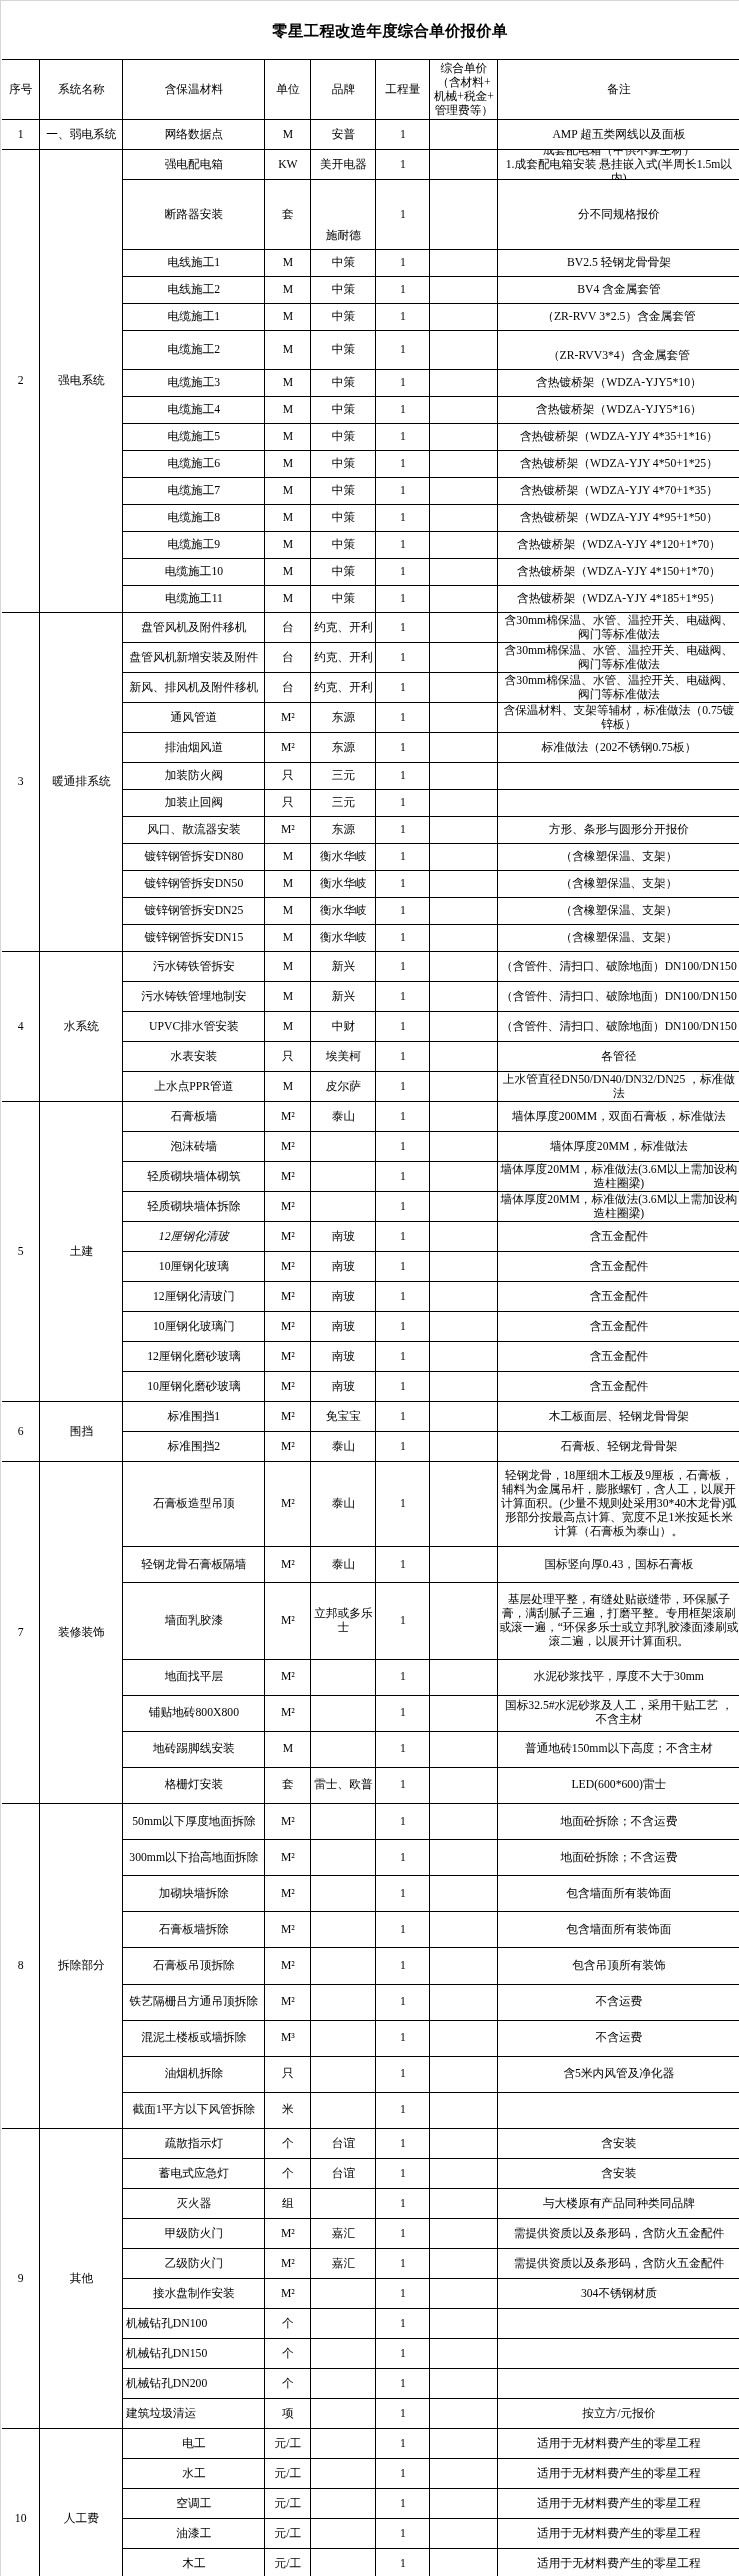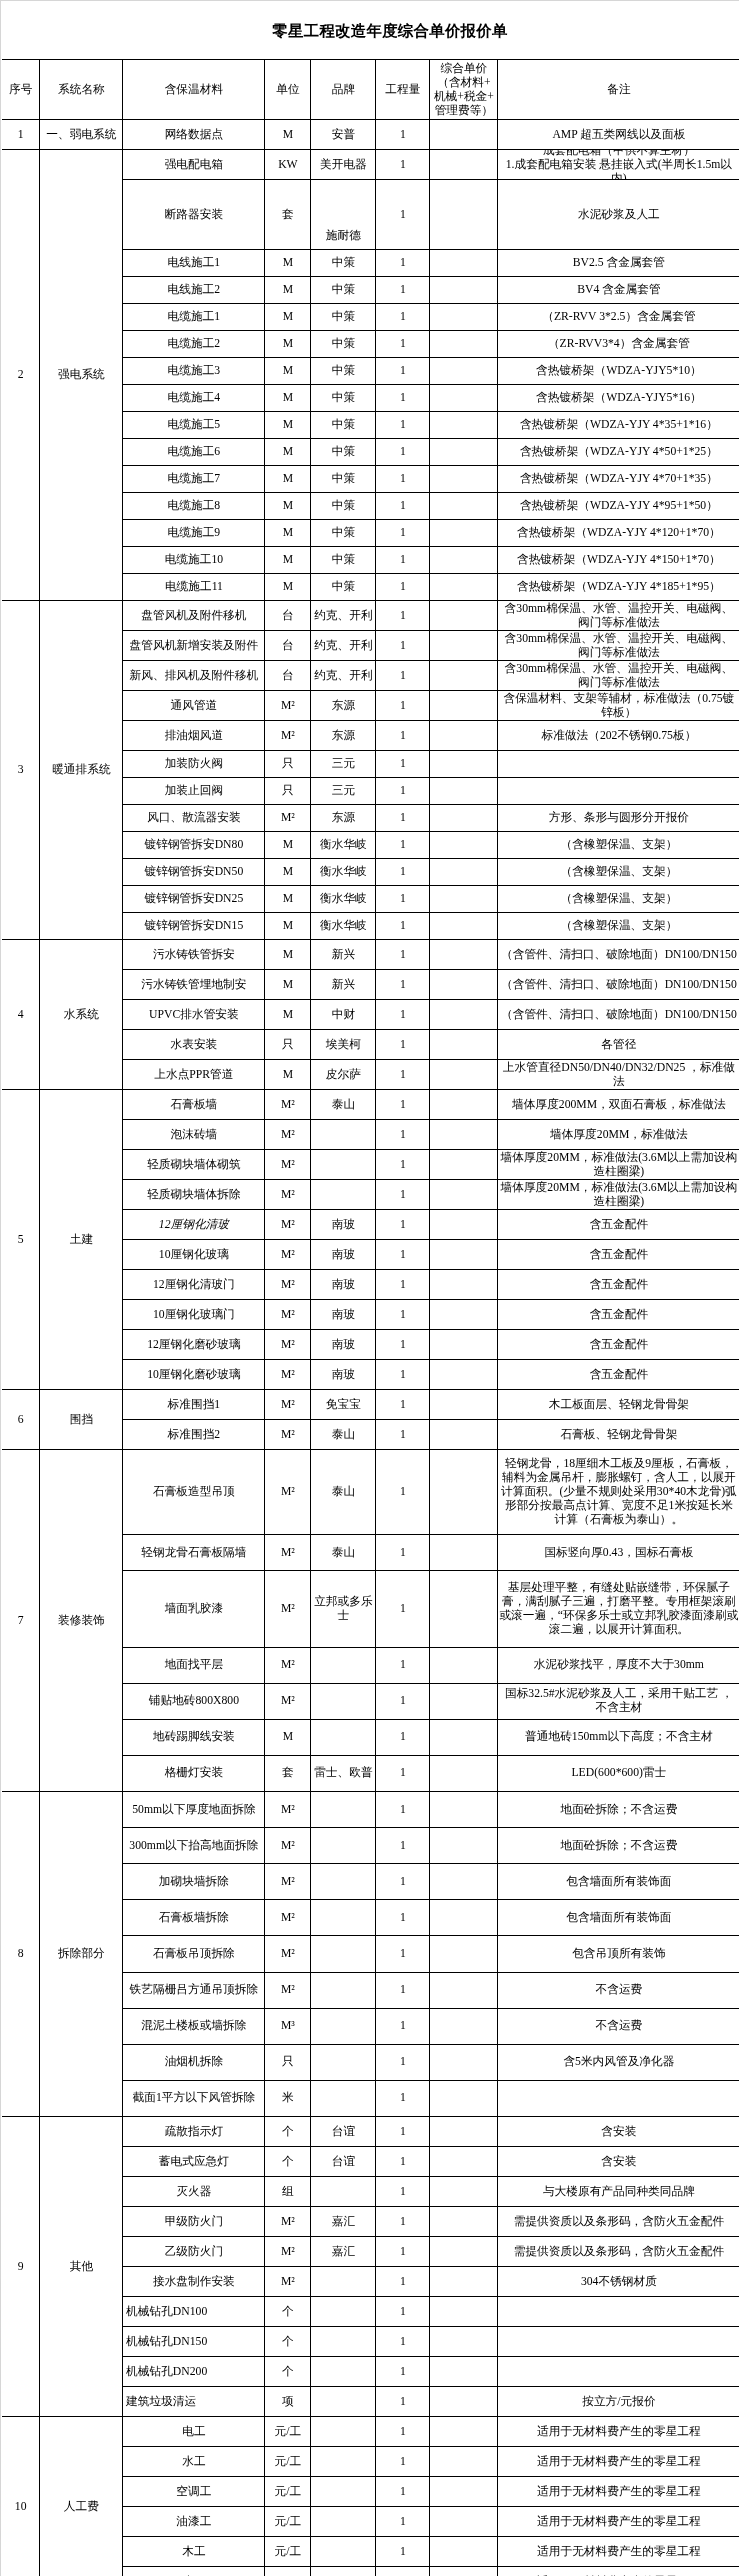--- a/index.html
+++ b/index.html
@@ -142,41 +142,41 @@
           <td>
             <div class="c" style="height: 26px; margin-top: 43px;">施耐德</div>
           </td>
           <td>
             <div class="c" style="height: 26px;">1</div>
           </td>
           <td>
             <div class="c" style="height: 26px;"></div>
           </td>
           <td>
-            <div class="c" style="height: 26px;">水泥砂浆及人工</div>
+            <div class="c" style="height: 26px;">分不同规格报价</div>
           </td>
         </tr>
         <tr>
           <td>
             <div class="c" style="height: 26px;">电线施工1</div>
           </td>
           <td>
             <div class="c" style="height: 26px;">M</div>
           </td>
           <td>
             <div class="c" style="height: 26px;">中策</div>
           </td>
           <td>
             <div class="c" style="height: 26px;">1</div>
           </td>
           <td>
             <div class="c" style="height: 26px;"></div>
           </td>
           <td>
-            <div class="c" style="height: 26px;">BV2.5 含金属套管</div>
+            <div class="c" style="height: 26px;">BV2.5 轻钢龙骨骨架</div>
           </td>
         </tr>
         <tr>
           <td>
             <div class="c" style="height: 26px;">电线施工2</div>
           </td>
           <td>
             <div class="c" style="height: 26px;">M</div>
           </td>
           <td>
@@ -222,21 +222,21 @@
           <td>
             <div class="c" style="height: 26px;">中策</div>
           </td>
           <td>
             <div class="c" style="height: 26px;">1</div>
           </td>
           <td>
             <div class="c" style="height: 26px;"></div>
           </td>
           <td>
-            <div class="c" style="height: 26px;">（ZR-RVV3*4）含金属套管</div>
+            <div class="c" style="height: 26px; margin-top: 12px;">（ZR-RVV3*4）含金属套管</div>
           </td>
         </tr>
         <tr>
           <td>
             <div class="c" style="height: 26px;">电缆施工3</div>
           </td>
           <td>
             <div class="c" style="height: 26px;">M</div>
           </td>
           <td>

